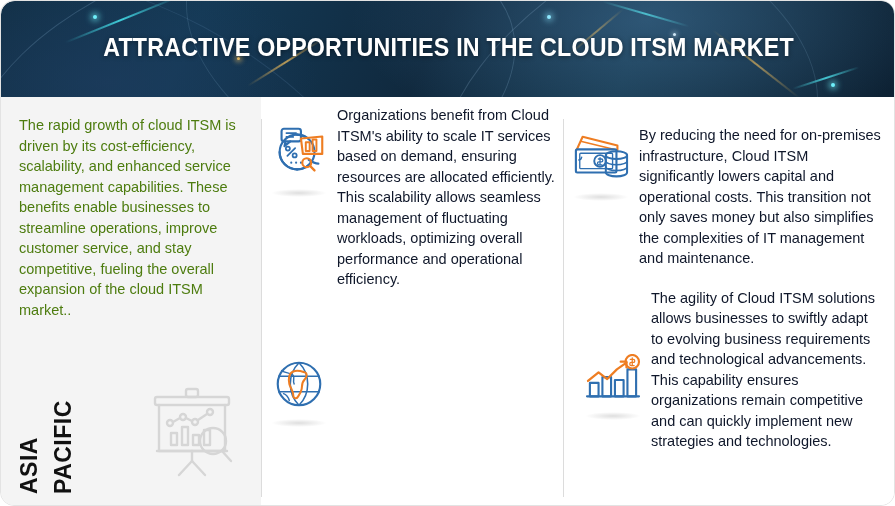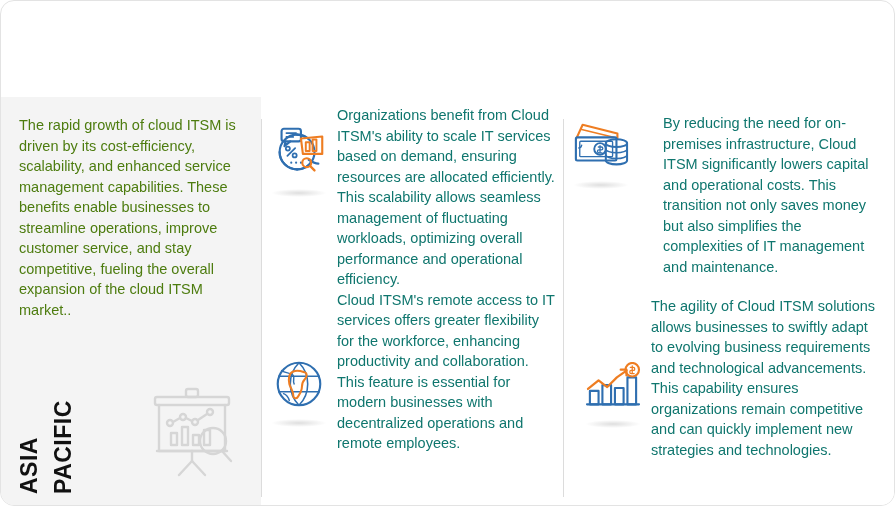--- a/index.html
+++ b/index.html
@@ -98,21 +98,21 @@
     display:flex;
     flex-direction:column;
   }
   .divider{
     position:absolute;top:22px;bottom:10px;width:1px;background:#dcdcdc;
   }
   .div-mid{left:0;}
   .div-right{left:0;}
 
   .para{
-    color:#0f766e;
+    color:#0f172a;
     font-size:14.5px;
     line-height:20.5px;
   }
   .left-para{font-size:14.5px;line-height:20.5px;color:#4d7c0f;}
 
   
   .asia{
     position:absolute;left:14px;bottom:8px;
     width:110px;height:130px;
   }
@@ -147,20 +147,38 @@
   .shadow-ell{
     display:block;margin:2px auto 0;width:56px;height:8px;border-radius:50%;
     background:radial-gradient(ellipse at center, rgba(0,0,0,.13), rgba(0,0,0,0) 70%);
   }
 </style>
 </head>
 <body>
 
 <div class="card">
 
+  <div class="banner">
+    <div class="streak s1"></div>
+    <div class="streak s2"></div>
+    <div class="streak s3"></div>
+    <div class="streak s4"></div>
+    <div class="beam b1"></div>
+    <div class="beam b2"></div>
+    <div class="beam b3"></div>
+    <div class="beam b4"></div>
+    <div class="beam b5"></div>
+    <div class="beam b6"></div>
+    <div class="dot d1"></div>
+    <div class="dot d2"></div>
+    <div class="dot d3"></div>
+    <div class="dot d4"></div>
+    <div class="dot d5"></div>
+    <div class="banner-title">ATTRACTIVE OPPORTUNITIES IN THE CLOUD ITSM MARKET</div>
+  </div>
 
   <div class="body">
 
     <div class="col-left">
       <div class="left-para">The rapid growth of cloud ITSM is driven by its cost-efficiency, scalability, and enhanced service management capabilities. These benefits enable businesses to streamline operations, improve customer service, and stay competitive, fueling the overall expansion of the cloud ITSM market..</div>
 
       <div class="asia">
         <span class="l1">ASIA</span>
         <span class="l2">PACIFIC</span>
       </div>
@@ -228,28 +246,27 @@
             <path d="M12 16c4 3 9 2 12 5 2 3-1 6 1 9" stroke="#2f6fb0" stroke-width="1.5"></path>
             <path d="M14 40c3 1 5 4 6 7" stroke="#2f6fb0" stroke-width="1.5"></path>
             <path d="M24 17 c5 -2 9 0 12 1 c3 1 2 5 0 7 c-2 2 -3 5 -3 8 c0 4 -2 7 -4 10 c-2 3 -5 2 -5 -2 c0 -4 -3 -7 -4 -11 c-1 -4 -1 -11 4 -13 Z" stroke="#ee7d22" stroke-width="2.1" fill="none"></path>
           </svg>
           <span class="shadow-ell"></span>
         </div>
       </div>
 
       <div class="mid-text">
         <div class="para">Organizations benefit from Cloud ITSM's ability to scale IT services based on demand, ensuring resources are allocated efficiently. This scalability allows seamless management of fluctuating workloads, optimizing overall performance and operational efficiency.</div>
-        <div class="para">Cloud ITSM's remote access to IT services offers greater flexibility for the workforce, enhancing productivity and collaboration. This feature is essential for modern businesses with decentralized operations and remote employees.</div>
       </div>
     </div>
 
     <div class="col-right">
       <div class="divider div-right"></div>
 
-      <div class="row" style="margin-top:8px;gap:24px;">
+      <div class="row" style="margin-top:20px;">
         <div class="icon-cell">
           <div>
             <svg width="62" height="56" viewBox="0 0 64 58" fill="none" stroke-linecap="round" stroke-linejoin="round">
               <path d="M7 19 L13 6 L49 15 L49 20" stroke="#ee7d22" stroke-width="2.2"></path>
               <path d="M12 11 L45 19" stroke="#ee7d22" stroke-width="1.6"></path>
               <rect x="6" y="19" width="42" height="24" rx="1.5" stroke="#2f6fb0" stroke-width="2.2"></rect>
               <rect x="10" y="23" width="34" height="16" rx="1" stroke="#2f6fb0" stroke-width="1.4"></rect>
               <circle cx="31" cy="31" r="6" stroke="#2f6fb0" stroke-width="2"></circle>
               <path d="M31 27.5v7 M29.2 29h3.2a1.5 1.5 0 0 1 0 3h-2.6a1.5 1.5 0 0 0 0 3h3.2" stroke="#2f6fb0" stroke-width="1.3"></path>
               <path d="M12 27a3.5 3.5 0 0 1-3 3" stroke="#2f6fb0" stroke-width="1.4"></path>

